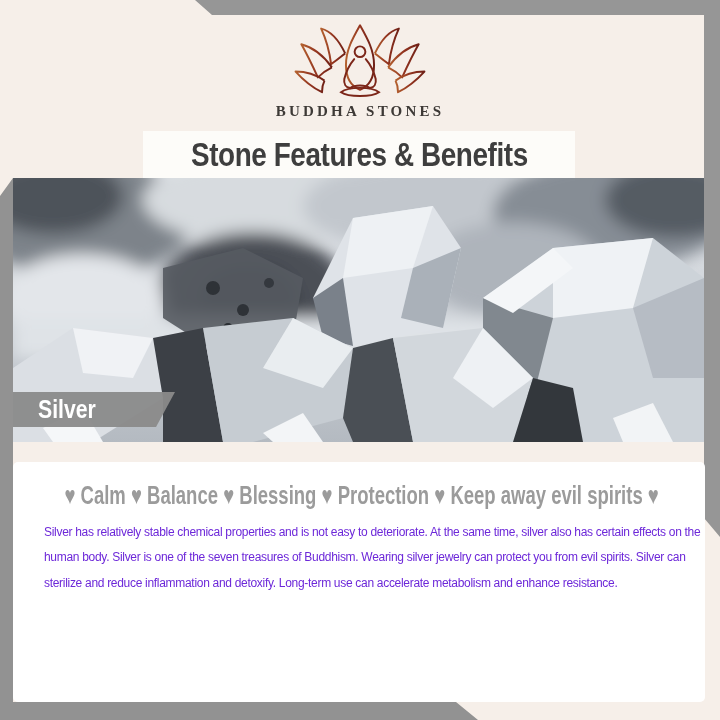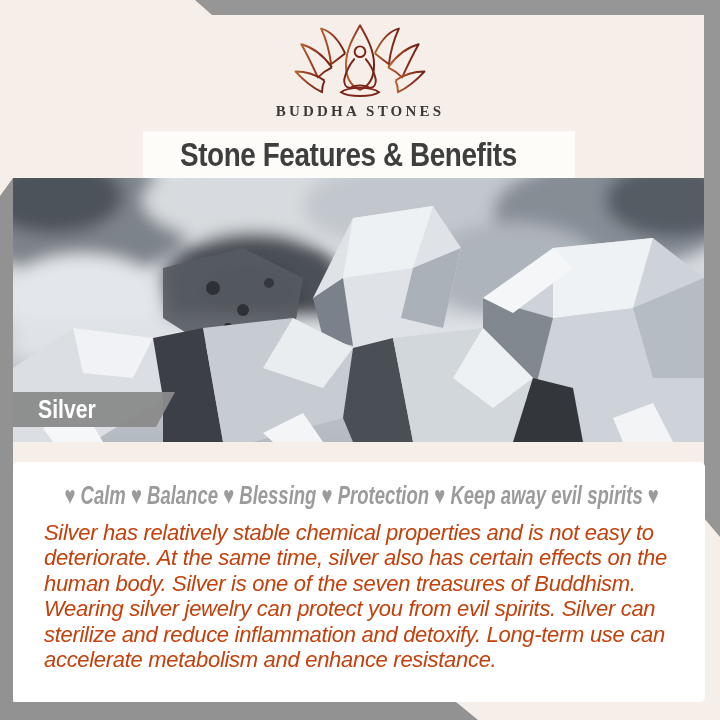--- a/index.html
+++ b/index.html
@@ -12,42 +12,42 @@
   .ribbon{position:absolute;inset:0;background:#969696;}
   .ribbon-tr{clip-path:polygon(195px 0,720px 0,720px 537px,704px 518px,704px 15px,212px 15px);}
   .ribbon-bl{clip-path:polygon(0 196px,13px 178px,13px 702px,456px 702px,478px 720px,0 720px);background:#929292;}
 
   
   .logo-wrap{position:absolute;left:0;top:22px;width:720px;display:flex;flex-direction:column;align-items:center;}
   .wordmark{margin-top:5px;font-family:"Liberation Serif",serif;font-size:15px;letter-spacing:3.2px;color:#3d3936;font-weight:600;}
 
   
   .banner{position:absolute;left:143px;top:131px;width:432px;height:47px;background:#fdfcf9;
-    display:flex;align-items:center;}
+    display:flex;align-items:center;justify-content:center;}
   .banner-title{display:inline-block;white-space:nowrap;transform:scaleX(0.82);transform-origin:50% 50%;
     font-weight:bold;font-size:34px;color:#3e3e3e;letter-spacing:-0.5px;}
 
   
   .photo{position:absolute;left:13px;top:178px;width:691px;height:264px;overflow:hidden;background:#c6ccd2;}
   .photo svg{display:block;}
 
   
   .stone-badge{position:absolute;left:13px;top:392px;width:162px;height:35px;background:rgba(138,138,138,0.95);
     clip-path:polygon(0 0,162px 0,143px 35px,0 35px);
     display:flex;align-items:center;}
   .stone-badge-label{display:inline-block;margin-left:25px;white-space:nowrap;transform:scaleX(0.85);transform-origin:0 50%;
     font-weight:bold;font-size:25px;color:#ffffff;}
 
   
   .card{position:absolute;left:13px;top:462px;width:692px;height:240px;background:#ffffff;border-radius:5px;
-    box-sizing:border-box;padding:16px 13px 0 18px;font-style:italic;}
+    box-sizing:border-box;padding:16px 13px 0 18px;}
   .tagline-row{width:100%;height:34px;display:flex;align-items:center;justify-content:center;}
   .tagline{display:inline-block;white-space:nowrap;transform:scaleX(0.74);transform-origin:50% 50%;
     font-weight:bold;font-size:25px;color:#9b9b9b;}
-  .body-text{margin:8px 0 0 13px;width:663px;font-size:22px;line-height:25.4px;letter-spacing:-0.3px;color:#c2410c;}
+  .body-text{margin:8px 0 0 13px;width:663px;font-size:12px;line-height:25.4px;letter-spacing:-0.3px;color:#6d28d9;}
 </style>
 </head>
 <body>
 
 <div id="page">
 
   <div class="ribbon ribbon-tr"></div>
   <div class="ribbon ribbon-bl"></div>
 
   <div class="logo-wrap">

